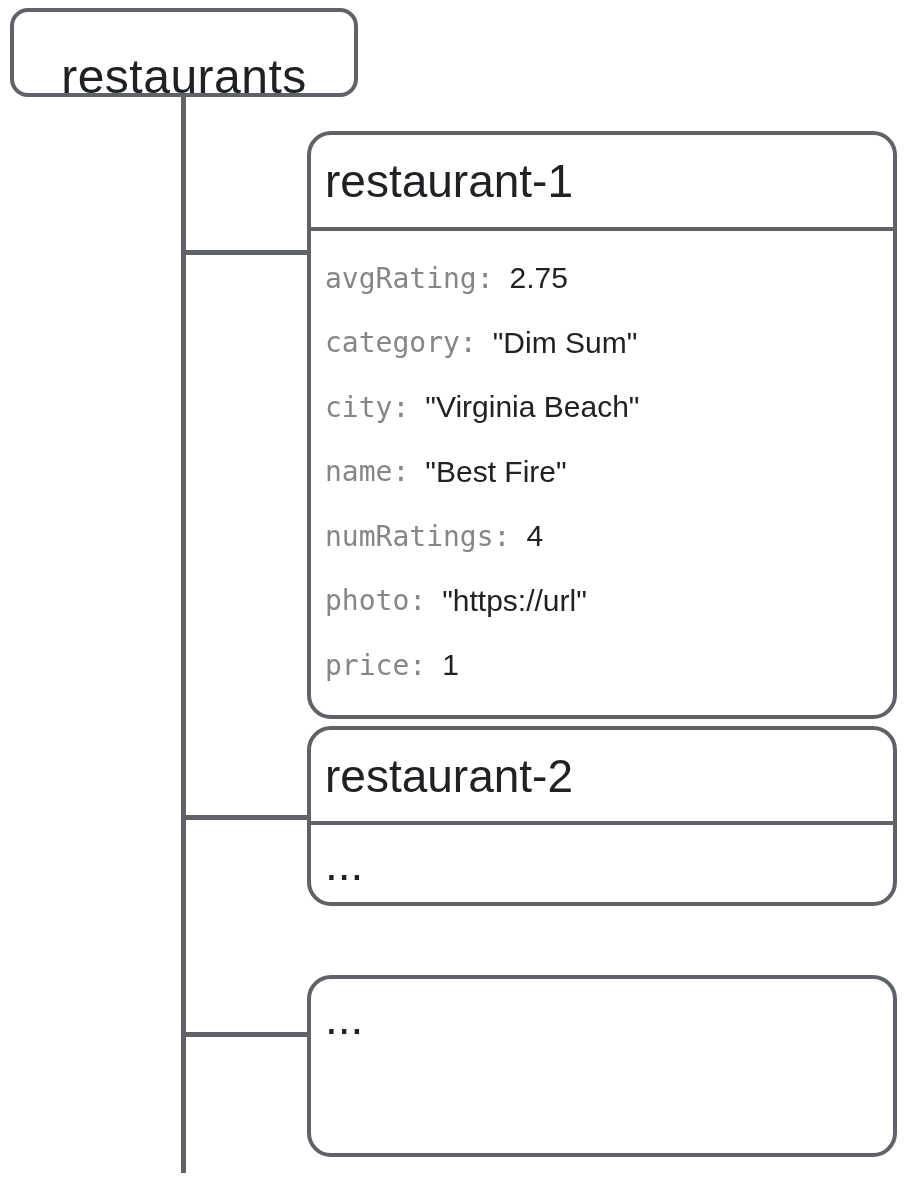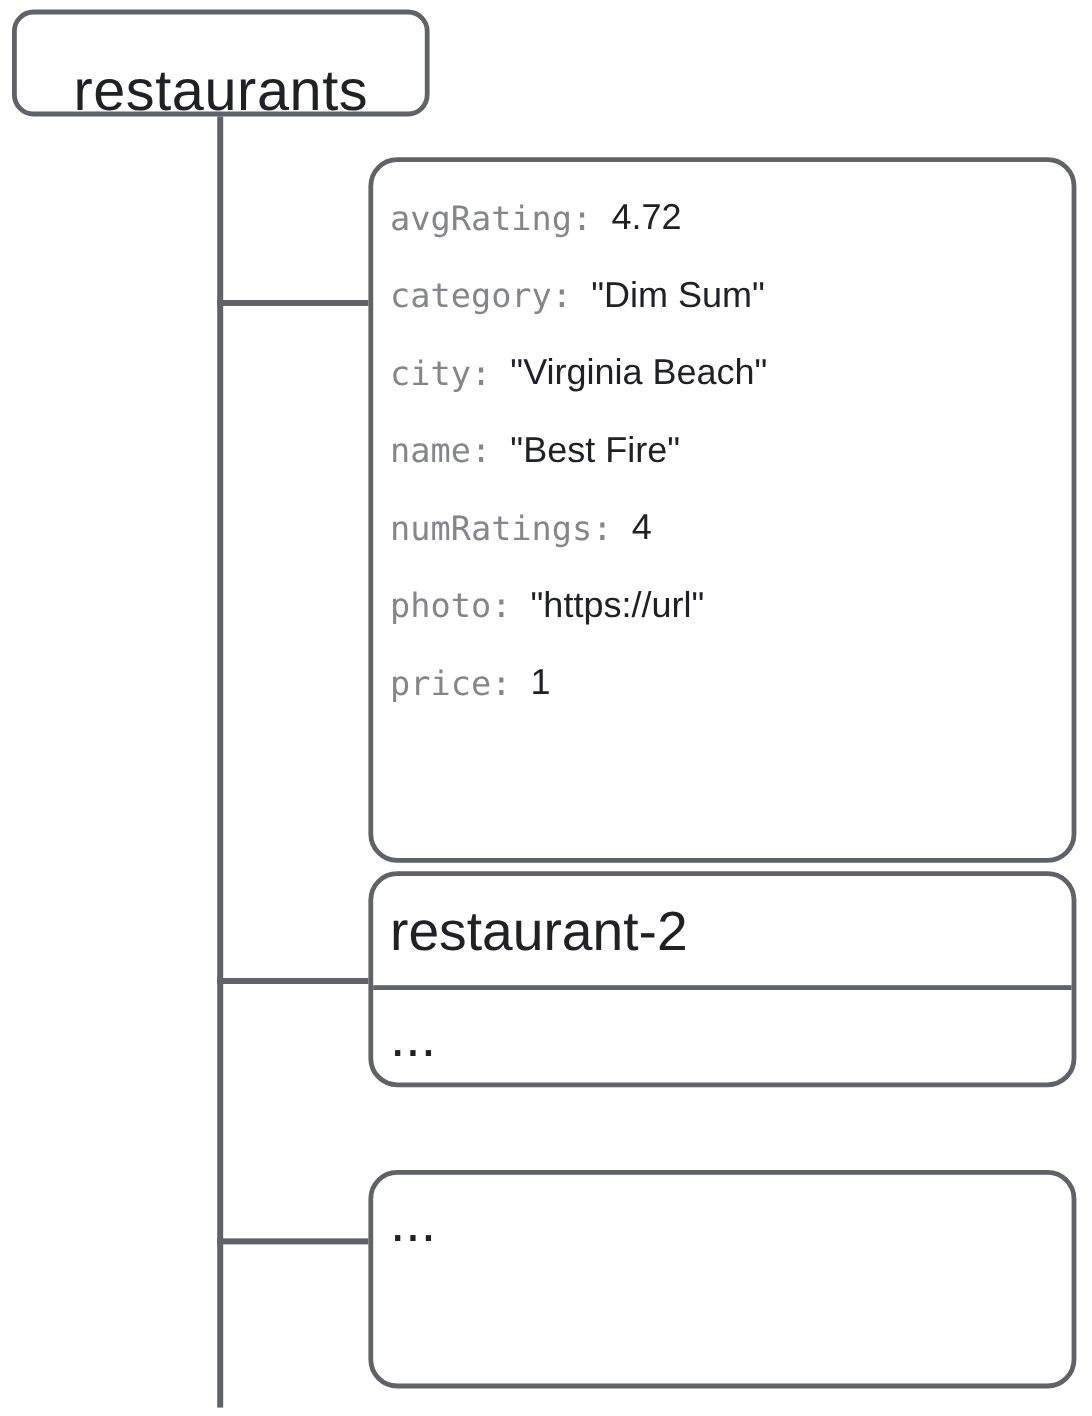--- a/index.html
+++ b/index.html
@@ -123,24 +123,27 @@
   <div class="root-box">
     <span class="root-label">restaurants</span>
   </div>
 
   <div class="trunk"></div>
   <div class="connector" id="connector-1"></div>
   <div class="connector" id="connector-2"></div>
   <div class="connector" id="connector-3"></div>
 
   <div class="card" id="card-1">
+    <div class="card-header">
+      <span class="card-title">restaurant-1</span>
+    </div>
     <div class="card-body">
       <div class="field-row">
         <span class="field-key">avgRating:</span>
-        <span class="field-value">4.72</span>
+        <span class="field-value">2.75</span>
       </div>
       <div class="field-row">
         <span class="field-key">category:</span>
         <span class="field-value">"Dim Sum"</span>
       </div>
       <div class="field-row">
         <span class="field-key">city:</span>
         <span class="field-value">"Virginia Beach"</span>
       </div>
       <div class="field-row">

